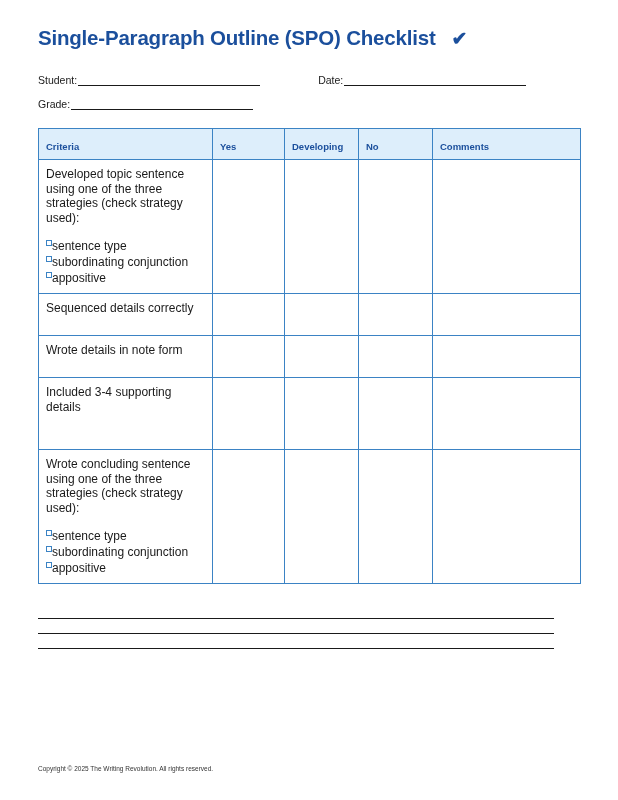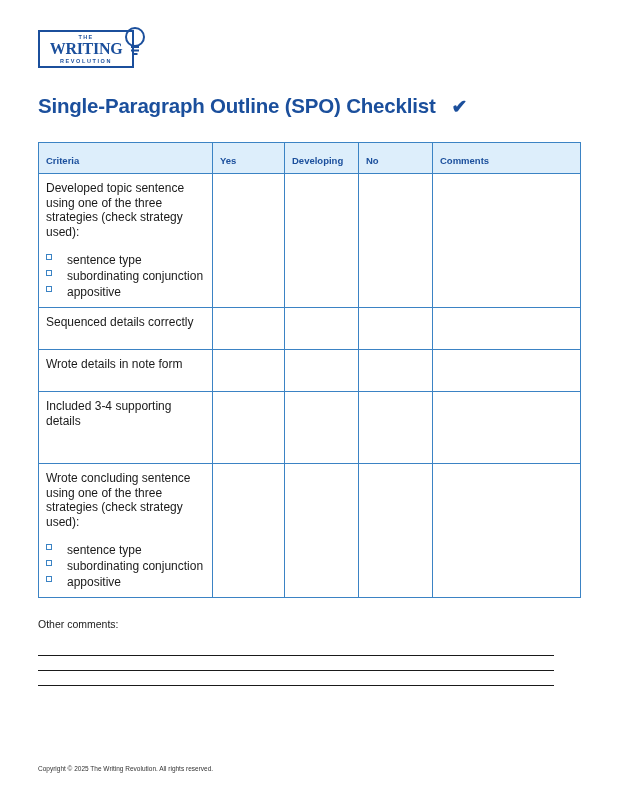--- a/index.html
+++ b/index.html
@@ -145,21 +145,21 @@
   col.c-criteria { width: 174px; }
   col.c-yes { width: 72px; }
   col.c-dev { width: 74px; }
   col.c-no { width: 74px; }
   col.c-com { width: 148px; }
 
   .sub-list { margin-top: 12px; }
   .sub-item {
     display: flex;
     align-items: flex-start;
-    gap: 15px;
+    gap: 0;
     line-height: 1.35;
   }
   .cbox {
     display: inline-block;
     width: 6px;
     height: 6px;
     border: 1px solid #3b83c4;
     margin-top: 2px;
     flex: none;
   }
@@ -184,42 +184,38 @@
     bottom: 28px;
     font-size: 6.5px;
     color: #333333;
   }
 </style>
 </head>
 <body>
 
 <div class="page">
 
-  <div class="logo-wrap">
-    <div class="logo">
-      <div class="logo-box">
-        <div class="logo-the">THE</div>
-        <div class="logo-writing">WRITING</div>
-        <div class="logo-rev">REVOLUTION</div>
-      </div>
-      <svg class="logo-bulb" viewBox="0 0 22 30">
-        <circle cx="11" cy="11" r="9" fill="none" stroke="#1b4f9c" stroke-width="2"></circle>
-        <rect x="7" y="20" width="8" height="2" fill="#1b4f9c"></rect>
-        <rect x="7" y="23.5" width="8" height="2" fill="#1b4f9c"></rect>
-        <rect x="8.5" y="27" width="5" height="2" fill="#1b4f9c"></rect>
-      </svg>
-    </div>
-  </div>
 
   <h1 class="title">
     <span>Single-Paragraph Outline (SPO)  Checklist</span>
     <span class="check">✔</span>
   </h1>
 
   <div class="fields">
+    <div class="field-row">
+      <span class="field-label">Student:</span>
+      <span class="rule student"></span>
+      <span class="spacer-date"></span>
+      <span class="field-label">Date:</span>
+      <span class="rule date"></span>
+    </div>
+    <div class="field-row">
+      <span class="field-label">Grade:</span>
+      <span class="rule grade"></span>
+    </div>
   </div>
 
   <table class="checklist">
     <colgroup>
       <col class="c-criteria">
         <col class="c-yes">
         <col class="c-dev">
         <col class="c-no">
         <col class="c-com">
     </colgroup>
@@ -302,21 +298,20 @@
         </td>
         <td></td>
         <td></td>
         <td></td>
         <td></td>
       </tr>
     </tbody>
   </table>
 
   <div class="other-comments">
-    <div>Other comments:</div>
     <div class="comment-lines">
       <div class="comment-line"></div>
       <div class="comment-line"></div>
       <div class="comment-line"></div>
     </div>
   </div>
 
   <div class="footer">Copyright © 2025 The Writing Revolution. All rights reserved.</div>
 
 </div>

